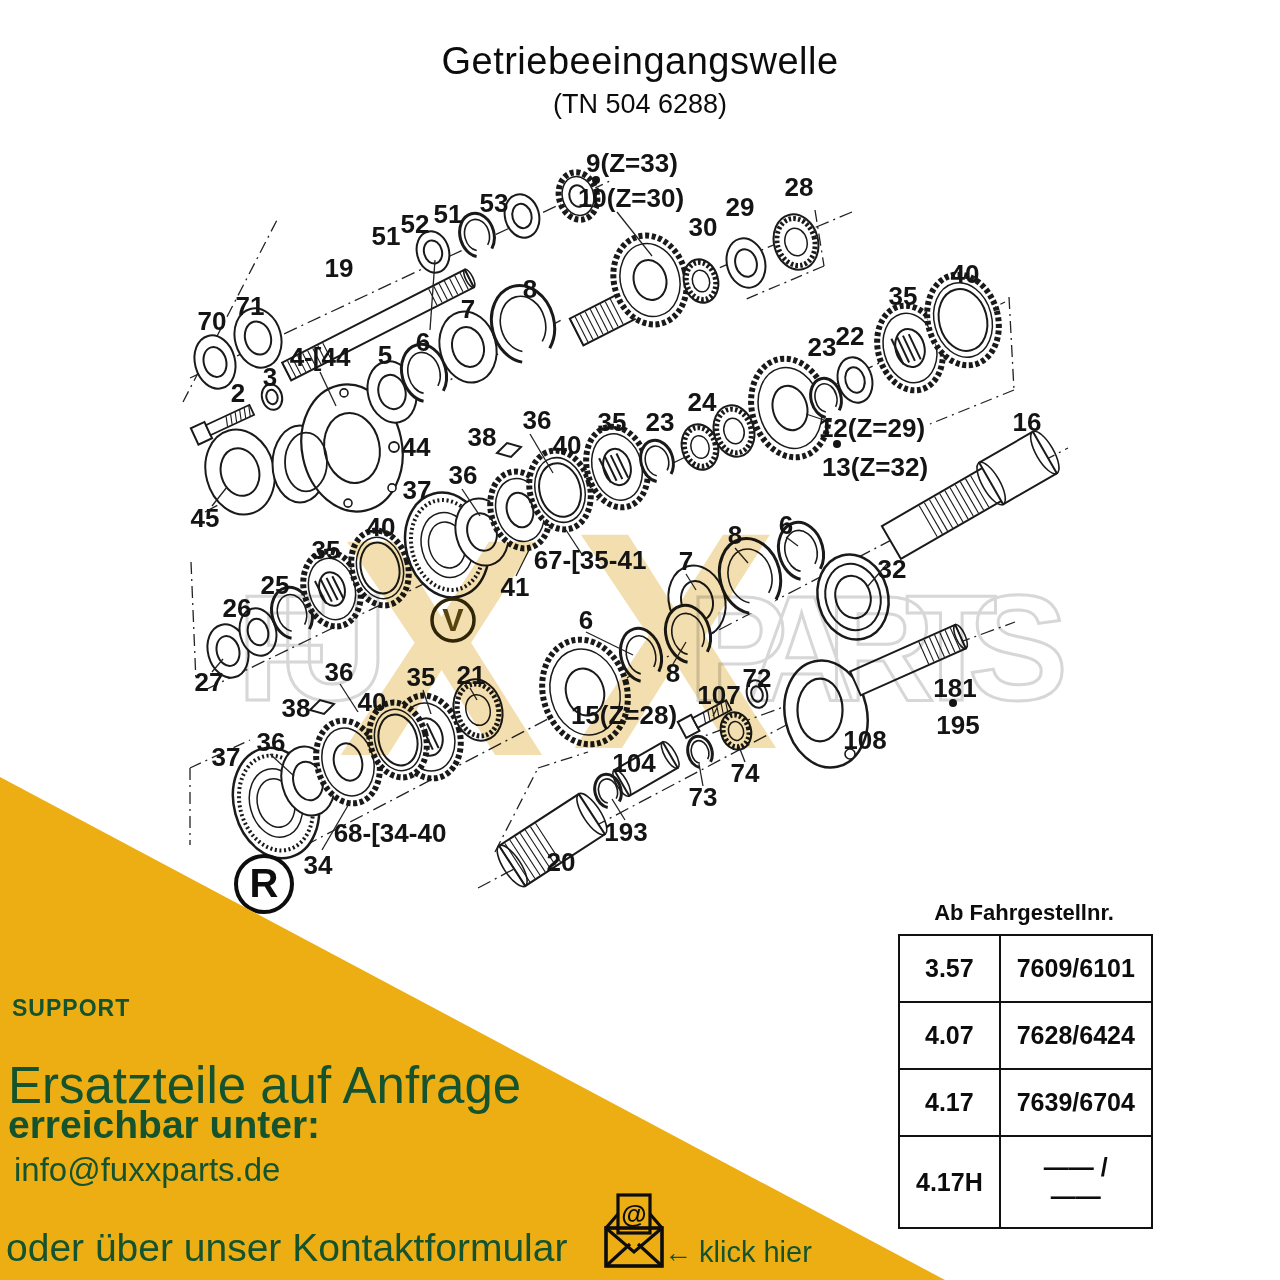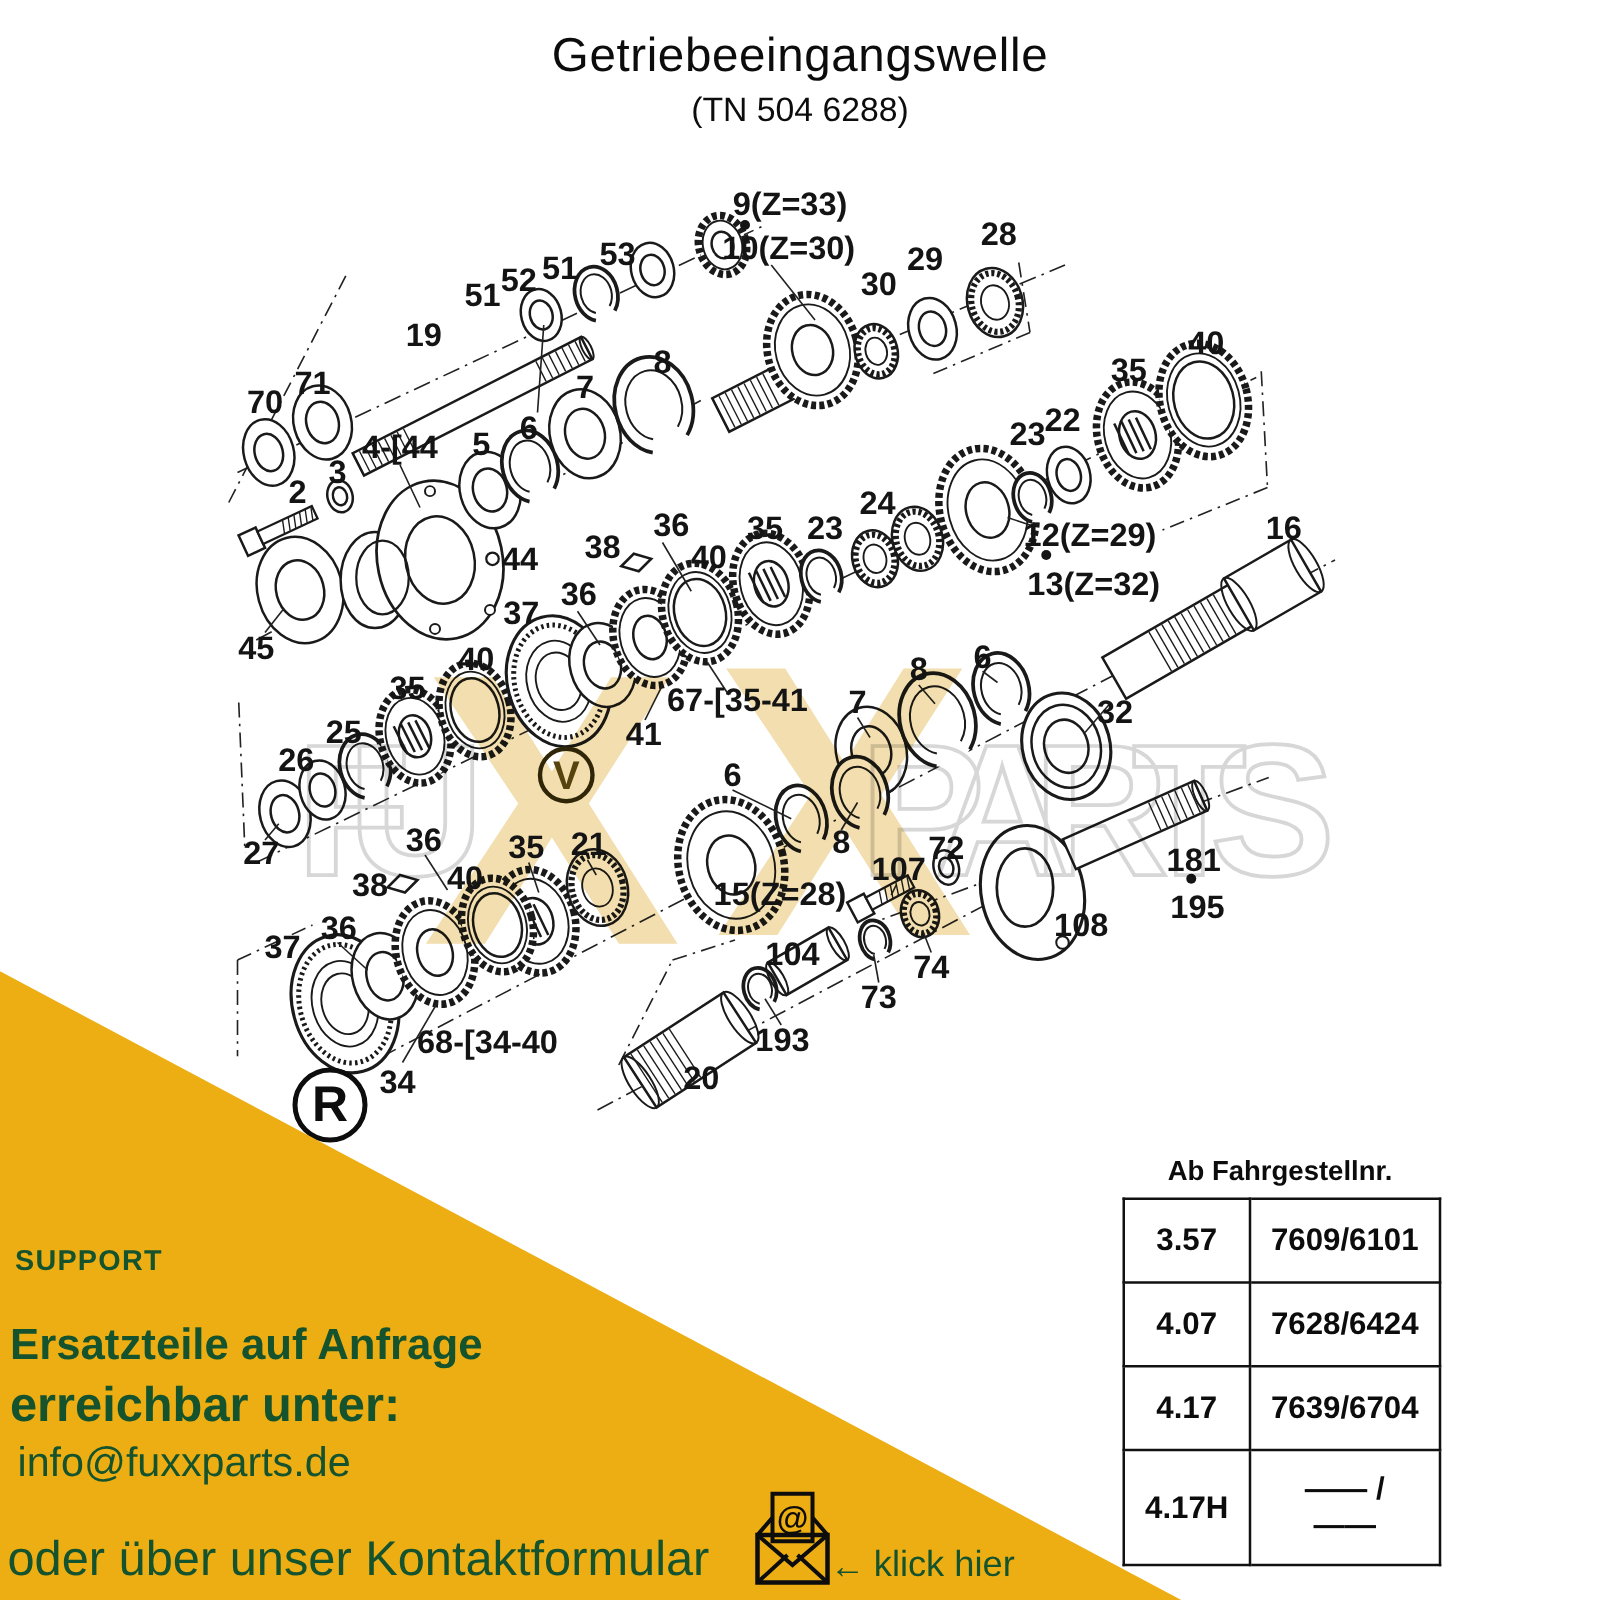--- a/index.html
+++ b/index.html
@@ -1,41 +1,41 @@
 <!DOCTYPE html>
 <html><head>
 <meta charset="utf-8">
 <style>
   html,body{margin:0;padding:0;background:#fff;}
   body{width:1280px;height:1280px;position:relative;overflow:hidden;
        font-family:"Liberation Sans",sans-serif;color:#111;}
   
-  .title-wrap{position:absolute;left:0;top:24px;width:1280px;text-align:center;z-index:1;}
+  .title-wrap{position:absolute;left:0;top:40px;width:1280px;text-align:center;z-index:1;}
   .title-main{font-size:38px;letter-spacing:.5px;color:#0c0c0c;}
   .title-sub{font-size:27px;margin-top:6px;color:#0c0c0c;}
   
   #dsvg{position:absolute;left:0;top:0;z-index:1;}
   .wm-o{font-weight:bold;font-size:150px;fill:none;stroke:#d7d7d7;stroke-width:3px;mix-blend-mode:multiply;}
   .wm-x{font-weight:bold;font-size:310px;fill:#f2deae;mix-blend-mode:multiply;}
   .plabel{font-family:"Liberation Sans",sans-serif;font-weight:700;fill:#141414;}
   .badge-v{fill:#57430e;font-weight:bold;font-size:32px;}
   .badge-r{fill:#0d0d0d;font-weight:bold;font-size:40px;}
   
-  .ftable-wrap{position:absolute;left:898px;top:900px;z-index:2;width:252px;margin-top:24px;}
+  .ftable-wrap{position:absolute;left:898px;top:900px;z-index:2;width:252px;}
   .ftable-header{font-size:22px;font-weight:bold;text-align:center;margin-bottom:8px;color:#0c0c0c;}
   table.ftable{border-collapse:collapse;width:100%;}
   table.ftable td{border:2.5px solid #111;font-size:25px;font-weight:bold;
     text-align:center;height:33px;padding:16px;color:#0c0c0c;}
   table.ftable td:first-child{width:98px;}
   
   .banner{position:absolute;inset:0;background:#edae14;
           clip-path:polygon(0 777px,945px 1280px,0 1280px);z-index:2;}
   .banner-txt{position:absolute;z-index:3;color:#14532d;}
   .support{left:12px;top:995px;font-size:23px;font-weight:bold;letter-spacing:1px;}
-  .bline1{left:8px;top:1056px;font-size:35px;font-weight:bold;}
+  .bline1{left:8px;top:1056px;font-size:51px;font-weight:normal;}
   .bline2{left:8px;top:1103px;font-size:39px;font-weight:bold;}
   .bemail{left:14px;top:1151px;font-size:33px;}
   .bcontact{left:6px;top:1226px;font-size:39px;}
   .env-icon{position:absolute;left:597px;top:1190px;z-index:3;}
   .klick{left:664px;top:1236px;display:flex;align-items:center;gap:7px;}
   .klick .arr{font-size:28px;font-weight:bold;}
   .klick .ktxt{font-size:29px;}
 </style>
 </head>
 <body>

